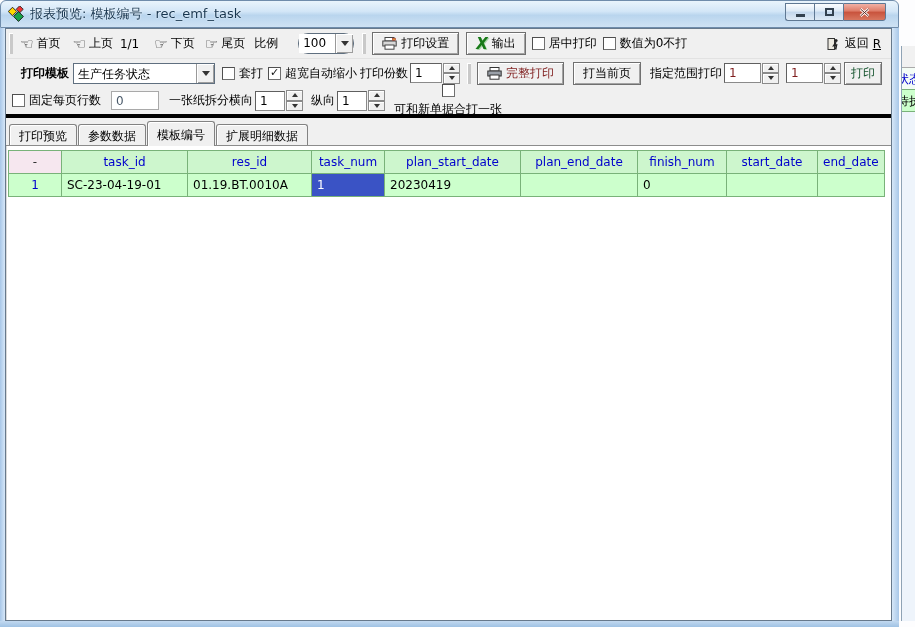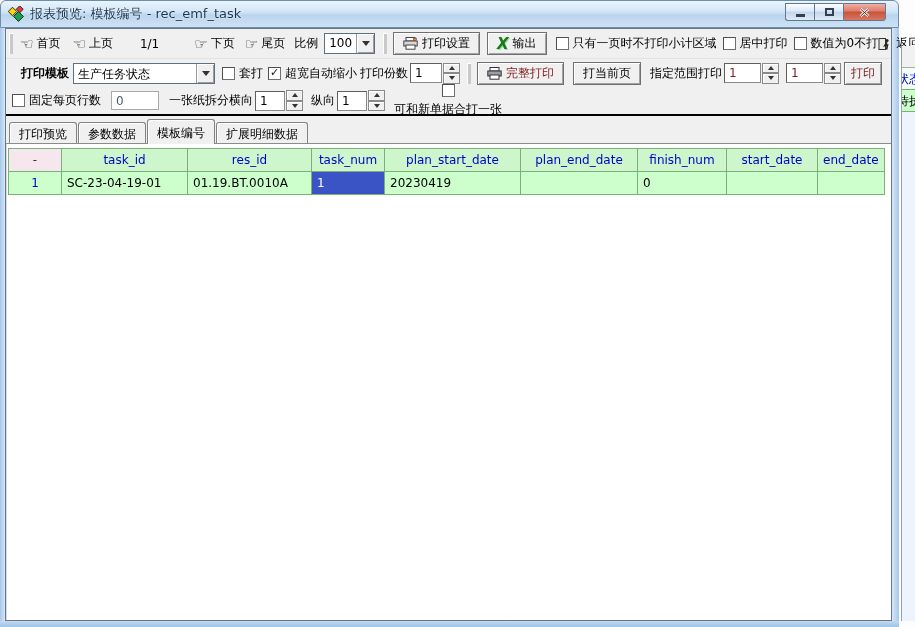--- a/index.html
+++ b/index.html
@@ -38,26 +38,26 @@
   .border-bottom{position:absolute;left:0;top:621px;width:899px;height:6px;background:linear-gradient(180deg,#c2d9f0,#9fc2e4);}
   .client{
     position:absolute;left:5px;top:28px;width:887px;height:593px;box-sizing:border-box;
     background:#f0f0f0;border:1px solid #67798c;
     display:flex;flex-direction:column;
   }
   
   .tbrow{display:flex;align-items:center;flex:0 0 auto;white-space:nowrap;position:relative;}
   .tbrow1{height:29px;border-bottom:1px solid #e2e2e2;}
   .tbrow2{height:28px;}
-  .tbrow3{height:27px;border-bottom:2px solid #000000;box-shadow:0 1px 0 #ffffff;}
+  .tbrow3{height:27px;border-bottom:4px solid #000000;box-shadow:0 1px 0 #ffffff;}
   .grip{width:3px;height:20px;margin:0 4px 0 3px;border-left:1px solid #fff;border-top:1px solid #fff;background:#c9c9c9;flex:0 0 auto;}
   .navbtn{display:inline-flex;align-items:center;gap:3px;padding:1px 3px;cursor:default;}
   .hand{font-size:15px;line-height:14px;color:#222;}
   .lbl{margin:0 2px;}
-  .pageind{margin:0 24px;}
+  .pageind{margin:0 4px;}
   .field{
     height:20px;box-sizing:border-box;background:#fff;
     border:1px solid #8a8a8a;border-top-color:#5f5f5f;border-left-color:#5f5f5f;
     padding:2px 3px 0 4px;font-size:12px;
   }
   .combo{display:inline-flex;align-items:stretch;height:21px;box-sizing:border-box;border:1px solid #5f6f7f;background:#fff;}
   .combo .cval{padding:2px 4px 0 4px;background:#fff;}
   .combo .cbtn{
     width:17px;display:flex;align-items:center;justify-content:center;
     background:#f0f0f0;border-left:1px solid #999;
@@ -77,21 +77,21 @@
   }
   .chkbox.checked::after{content:"✓";font-weight:bold;margin-top:-1px;}
   .spin{display:inline-flex;flex-direction:column;width:17px;height:21px;box-sizing:border-box;margin-left:1px;}
   .spinbtn{
     flex:1;display:flex;align-items:center;justify-content:center;background:#f0f0f0;
     border:1px solid #8a8a8a;box-shadow:inset 1px 1px 0 #fff;
   }
   .tri-up{width:0;height:0;border-left:3px solid transparent;border-right:3px solid transparent;border-bottom:4px solid #333;}
   .tri-dn{width:0;height:0;border-left:3px solid transparent;border-right:3px solid transparent;border-top:4px solid #333;}
   .blue-text{color:#7f1d1d;}
-  .darkred-text{color:#7f1d1d;}
+  .darkred-text{color:#14532d;}
   .excel-x{color:#187a18;font-weight:bold;font-size:15px;font-style:italic;text-shadow:1px 1px 0 #a9d6a9;line-height:12px;}
   .back-group{margin-left:auto;margin-right:10px;display:inline-flex;align-items:center;gap:4px;}
   .accel{text-decoration:underline;}
   .flat-input{
     height:19px;box-sizing:border-box;background:#fff;border:1px solid #a9a9a9;
     padding:2px 3px 0 4px;color:#4a5a6a;
   }
   
   .tabstrip{
     flex:0 0 auto;height:27px;display:flex;align-items:flex-end;padding-left:3px;
@@ -170,44 +170,40 @@
     <span class="pageind">1/1</span>
     <div class="navbtn" style="margin-left:8px;">
       <span class="hand">☞</span>
       <span>下页</span>
     </div>
     <div class="navbtn" style="margin-left:4px;">
       <span class="hand">☞</span>
       <span>尾页</span>
     </div>
     <span class="lbl" style="margin-left:6px;">比例</span>
-    <div class="combo" style="width:56px;margin-left:4px;">
+    <div class="combo" style="width:56px;margin-left:18px;border-radius:10px;">
       <span class="cval" style="flex:1;">100</span>
       <span class="cbtn">
           <span class="arrow-down"></span>
         </span>
     </div>
     <div class="grip" style="margin:0 6px 0 8px;"></div>
     <div class="btn">
       <svg width="15" height="13" viewBox="0 0 15 13">
         <rect x="3" y="0.5" width="9" height="3.5" fill="#fff" stroke="#444"></rect>
         <rect x="0.8" y="4" width="13.4" height="5" fill="#d8d8d8" stroke="#444"></rect>
         <rect x="3" y="8" width="9" height="4.2" fill="#fff" stroke="#444"></rect>
         <rect x="10.5" y="1.2" width="3" height="2" fill="#e0a030" stroke="#a33" stroke-width="0.6"></rect>
       </svg>
       <span>打印设置</span>
     </div>
     <div class="btn" style="margin-left:7px;">
       <span class="excel-x">X</span>
       <span>输出</span>
     </div>
-    <label class="chk" style="margin-left:9px;">
-      <span class="chkbox"></span>
-      <span>只有一页时不打印小计区域</span>
-    </label>
     <label class="chk" style="margin-left:6px;">
       <span class="chkbox"></span>
       <span>居中打印</span>
     </label>
     <label class="chk" style="margin-left:6px;">
       <span class="chkbox"></span>
       <span>数值为0不打</span>
     </label>
     <div class="back-group">
       <svg width="14" height="14" viewBox="0 0 14 14">

